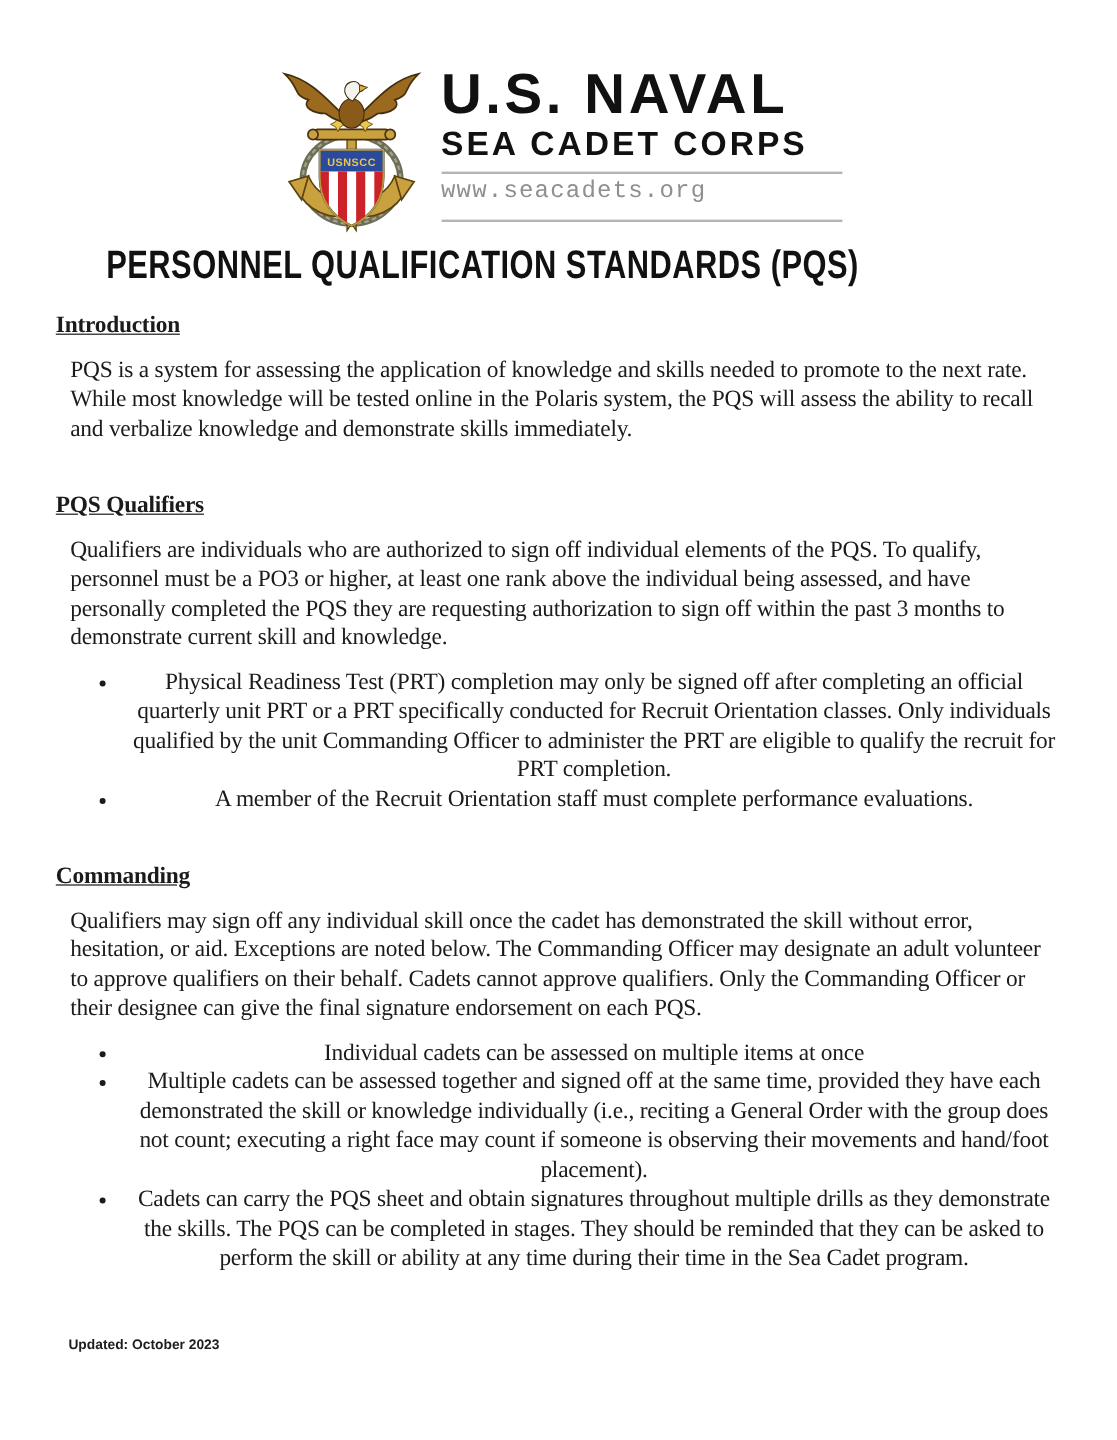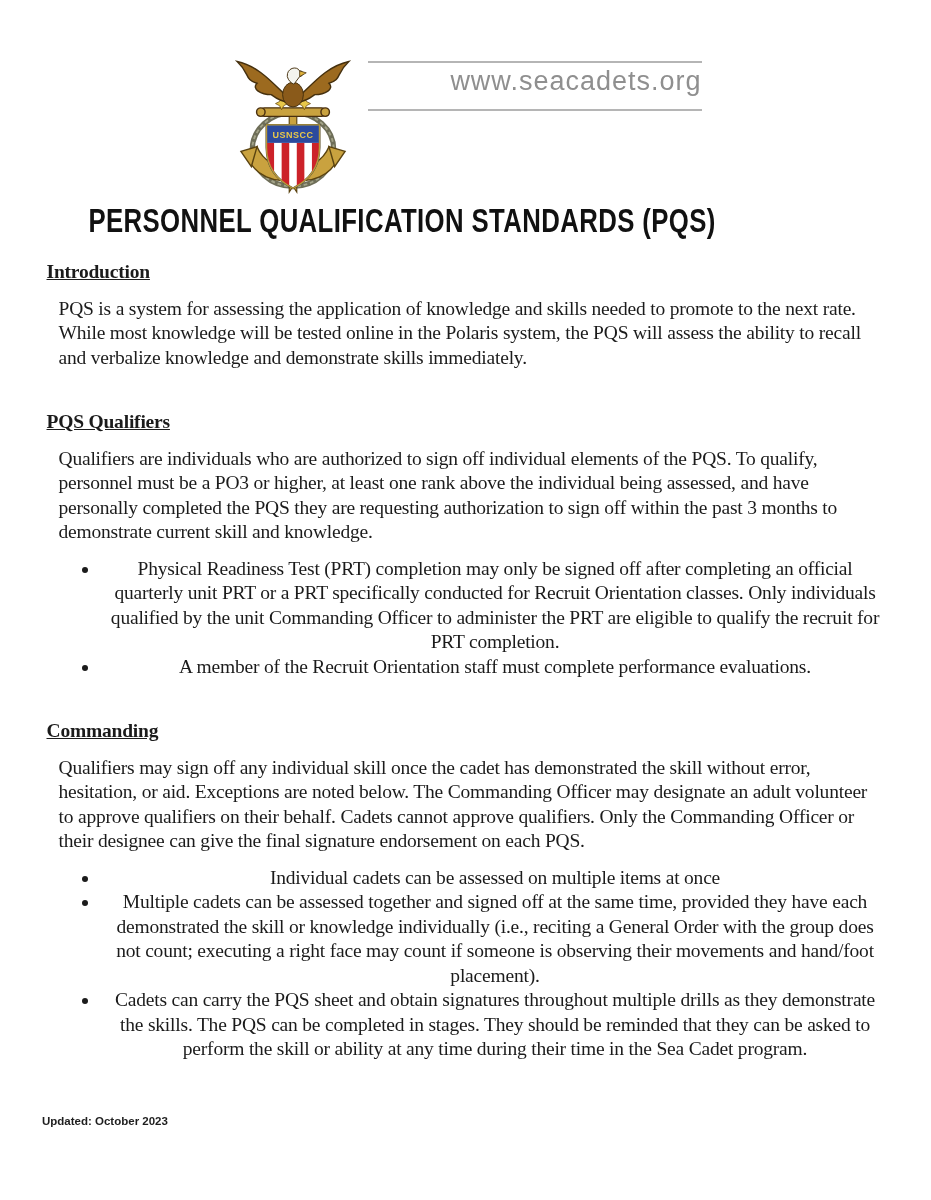--- a/index.html
+++ b/index.html
@@ -16,22 +16,22 @@
   .logo-line1 {
     font-family:"Liberation Sans", sans-serif; font-weight:bold; font-size:47px;
     letter-spacing:3px; line-height:1.0; color:#111; white-space:nowrap;
   }
   .logo-line2 {
     font-family:"Liberation Sans", sans-serif; font-weight:bold; font-size:28px;
     letter-spacing:2.5px; color:#111; margin-top:3px; white-space:nowrap;
   }
   .logo-rule { border-top:2px solid #b5b5b5; margin-top:7px; }
   .logo-url {
-    font-family:Liberation Sans, sans-serif; font-size:27px; color:#8f8f8f;
-    text-align:right; letter-spacing:1px; padding:3px 0 5px;
+    font-family:Liberation Mono, monospace; font-size:20px; color:#8f8f8f;
+    text-align:left; letter-spacing:1px; padding:3px 0 5px;
   }
   
   .title-wrap { text-align:left; margin-top:8px; }
   .title-inner {
     display:inline-block; font-family:"Liberation Sans", sans-serif; font-weight:bold;
     font-size:33px; color:#111; transform:scaleX(0.78); transform-origin:center;
     white-space:nowrap; letter-spacing:0.5px;
   }
   
   .content {
@@ -42,21 +42,21 @@
     font-size:19.5px; font-weight:bold; text-decoration:underline;
     margin:40px 0 1px; letter-spacing:-0.2px;
   }
   .section-heading.first { margin-top:0; }
   .content p { margin:12px; }
   .content p.spaced { margin-top:25px; }
   .content ul { margin:1px 0 0; padding-left:53px;text-align:center; }
   .content li { margin:0; padding-left:6px; }
   
   .footer {
-    position:absolute; left:42px; top:1115px;
+    position:absolute; left:57px; top:1115px;
     font-family:"Liberation Sans", sans-serif; font-size:11.5px; font-weight:bold; color:#1e1e1e;
   }
 </style>
 </head>
 <body>
 
 <header class="logo-row">
   <svg class="emblem" viewBox="0 0 130 150" xmlns="http://www.w3.org/2000/svg">
     <defs>
       <clipPath id="shieldClip">
@@ -89,20 +89,22 @@
     </g>
     <path d="M37,77 L93,77 L93,101 C93,122 81,136 65,144 C49,136 37,122 37,101 Z" fill="none" stroke="#b89a3a" stroke-width="1.5"></path>
     <text x="65" y="91" text-anchor="middle" font-family="Liberation Sans, sans-serif" font-size="9.5" font-weight="bold" letter-spacing="0.5" fill="#e8c84a">USNSCC</text>
 
     <path d="M65,52 C50,42 34,16 6,10 C20,23 13,29 27,33 C21,39 31,45 42,45 C50,51 59,54 65,52 C71,54 80,51 88,45 C99,45 109,39 103,33 C117,29 110,23 124,10 C96,16 80,42 65,52 Z" fill="#9c6a1f" stroke="#45300e" stroke-width="1.5"></path>
     <ellipse cx="65" cy="45" rx="11" ry="13" fill="#8a5a1a" stroke="#45300e" stroke-width="1"></ellipse>
     <path d="M59,26 C58,17 69,14 72,20 C77,20 77,25 72,26 L66,34 C63,33 60,30 59,26 Z" fill="#f4f4ee" stroke="#45300e" stroke-width="1"></path>
     <path d="M72,20 L79,22 L72,26 Z" fill="#e0b23a" stroke="#45300e" stroke-width="0.8"></path>
   </svg>
   <div class="logo-text">
+    <div class="logo-line1">U.S. NAVAL</div>
+    <div class="logo-line2">SEA CADET CORPS</div>
     <div class="logo-rule"></div>
     <div class="logo-url">www.seacadets.org</div>
     <div class="logo-rule"></div>
   </div>
 </header>
 
 <div class="title-wrap">
   <h1 class="title-inner" style="margin:0;">PERSONNEL QUALIFICATION STANDARDS (PQS)</h1>
 </div>
 

